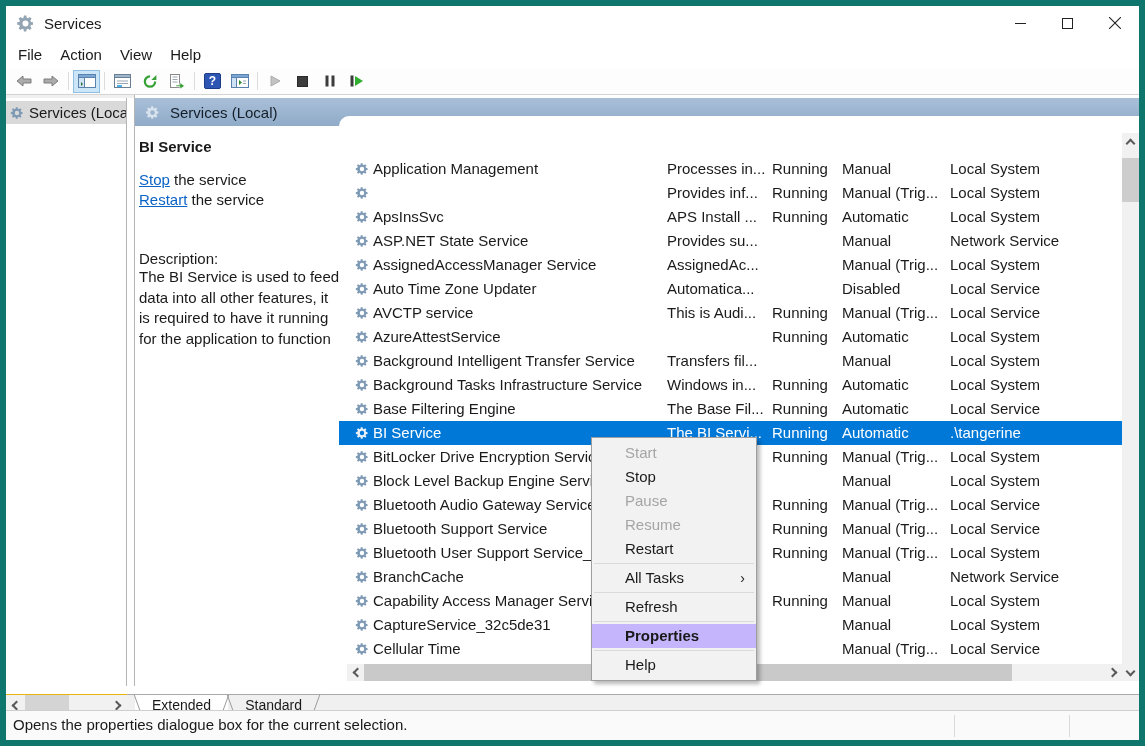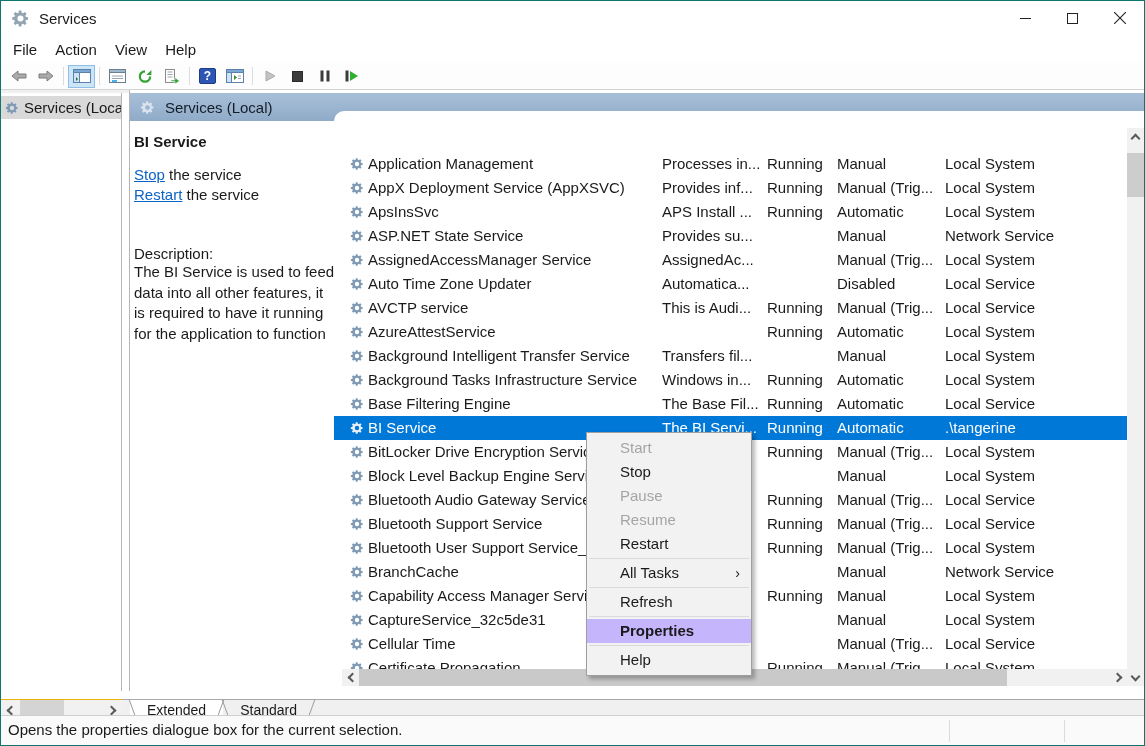--- a/index.html
+++ b/index.html
@@ -1,18 +1,18 @@
 <!DOCTYPE html>
 <html><head>
 <meta charset="utf-8">
 <style>
   * { box-sizing: border-box; margin: 0; padding: 0; }
   html, body { width: 1145px; height: 746px; }
   body { font-family: "Liberation Sans", sans-serif; font-size: 15px; color: #1a1a1a; background: #fff; position: relative; overflow: hidden; }
-  #window { position: absolute; inset: 0; border: 1px solid #0f766e; background: #fff; }
+  #window { position: absolute; inset: 0; border: 6px solid #0f766e; background: #fff; }
 
   
   .titlebar { position: absolute; top: 0; left: 0; right: 0; height: 35px; background: #fff; display: flex; align-items: center; }
   .app-icon { margin-left: 10px; width: 19px; height: 19px; color: #93a4b2; }
   .app-icon svg, .gear svg { width: 100%; height: 100%; display: block; }
   .titlebar .title { margin-left: 9px; }
   .win-controls { position: absolute; right: 1px; top: 0; height: 35px; display: flex; }
   .win-btn { width: 47px; height: 34px; display: flex; align-items: center; justify-content: center; color: #222; }
 
   
@@ -298,21 +298,20 @@
     <span class="cell c-startup">Manual</span>
     <span class="cell c-logon">Local System</span>
   </div>
 
   <div class="row">
     <span class="gear">
               <svg viewBox="0 0 24 24" fill="currentColor">
                 <path fill-rule="evenodd" d="M21.5 13.5v-3l-2.7-.5a7 7 0 0 0-.7-1.7l1.6-2.3-2.2-2.2-2.3 1.6a7 7 0 0 0-1.7-.7L13 2h-3l-.5 2.7a7 7 0 0 0-1.7.7L5.5 3.8 3.3 6l1.6 2.3a7 7 0 0 0-.7 1.7l-2.7.5v3l2.7.5a7 7 0 0 0 .7 1.7L3.3 18l2.2 2.2 2.3-1.6a7 7 0 0 0 1.7.7L10 22h3l.5-2.7a7 7 0 0 0 1.7-.7l2.3 1.6 2.2-2.2-1.6-2.3a7 7 0 0 0 .7-1.7zM12 15.8a3.8 3.8 0 1 1 0-7.6 3.8 3.8 0 0 1 0 7.6z"></path>
               </svg>
             </span>
-    <span class="cell c-name">AppX Deployment Service (AppXSVC)</span>
     <span class="cell c-desc">Provides inf...</span>
     <span class="cell c-status">Running</span>
     <span class="cell c-startup">Manual (Trig...</span>
     <span class="cell c-logon">Local System</span>
   </div>
 
   <div class="row">
     <span class="gear">
               <svg viewBox="0 0 24 24" fill="currentColor">
                 <path fill-rule="evenodd" d="M21.5 13.5v-3l-2.7-.5a7 7 0 0 0-.7-1.7l1.6-2.3-2.2-2.2-2.3 1.6a7 7 0 0 0-1.7-.7L13 2h-3l-.5 2.7a7 7 0 0 0-1.7.7L5.5 3.8 3.3 6l1.6 2.3a7 7 0 0 0-.7 1.7l-2.7.5v3l2.7.5a7 7 0 0 0 .7 1.7L3.3 18l2.2 2.2 2.3-1.6a7 7 0 0 0 1.7.7L10 22h3l.5-2.7a7 7 0 0 0 1.7-.7l2.3 1.6 2.2-2.2-1.6-2.3a7 7 0 0 0 .7-1.7zM12 15.8a3.8 3.8 0 1 1 0-7.6 3.8 3.8 0 0 1 0 7.6z"></path>

